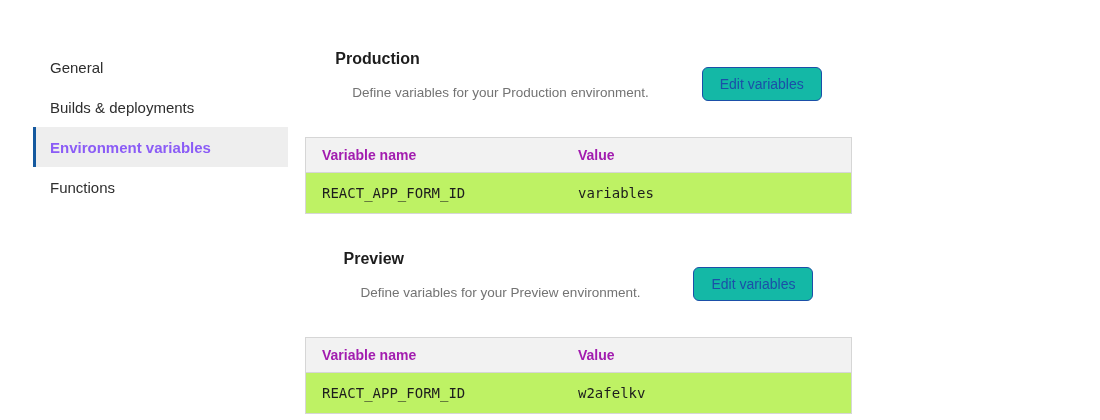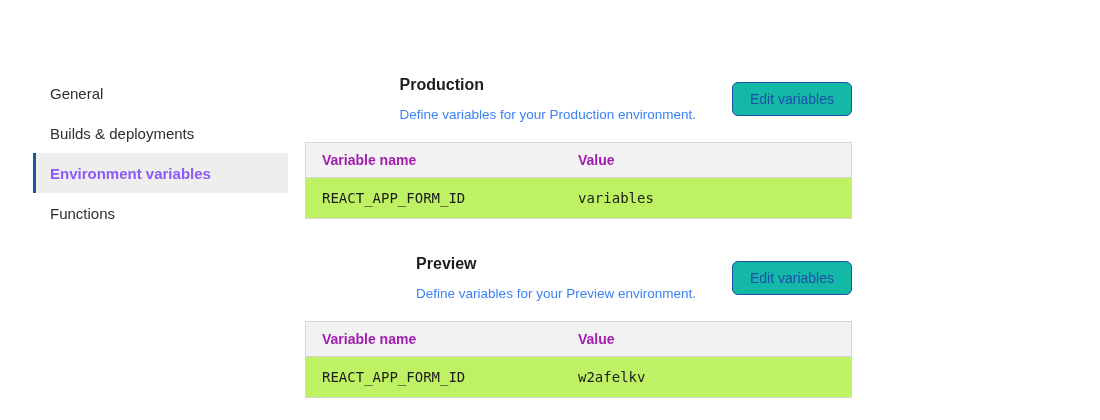--- a/index.html
+++ b/index.html
@@ -7,21 +7,21 @@
     padding: 0;
     background: #ffffff;
     width: 1100px;
     height: 420px;
     font-family: "Liberation Sans", sans-serif;
     -webkit-font-smoothing: antialiased;
   }
   .page {
     display: flex;
     box-sizing: border-box;
-    padding-top: 73px;
+    padding-top: 47px;
     width: 896px;
   }
   
   .sidebar {
     width: 255px;
     margin-left: 33px;
     flex-shrink: 0;
   }
   .nav-item {
     display: flex;
@@ -44,34 +44,34 @@
   
   .content {
     flex: 1;
     margin-left: 17px;
     margin-right: 44px;
     padding-top: 3px;
   }
   .section + .section { margin-top: 36px; }
   .section-header {
     display: flex;
-    justify-content: flex-end;
+    justify-content: center;
     align-items: center;
     gap: 36px;
   }
   .section-title {
     font-size: 16px;
     font-weight: bold;
     color: #1d1d1d;
     margin: 0 0 13px 0;
   }
   .section-desc {
     font-size: 13.5px;
-    color: #3b82f6;
-    margin: 0;
+    color: #737373;
+    margin: 17px;
   }
   .btn-outline {
     background: #14b8a6;
     border: 1px solid var(--accent_blue, #1b4fa8);
     color: var(--accent_blue, #1b4fa8);
     border-radius: 6px;
     padding: 8px 17px;
     font-size: 14px;
     font-family: "Liberation Sans", sans-serif;
     cursor: pointer;

